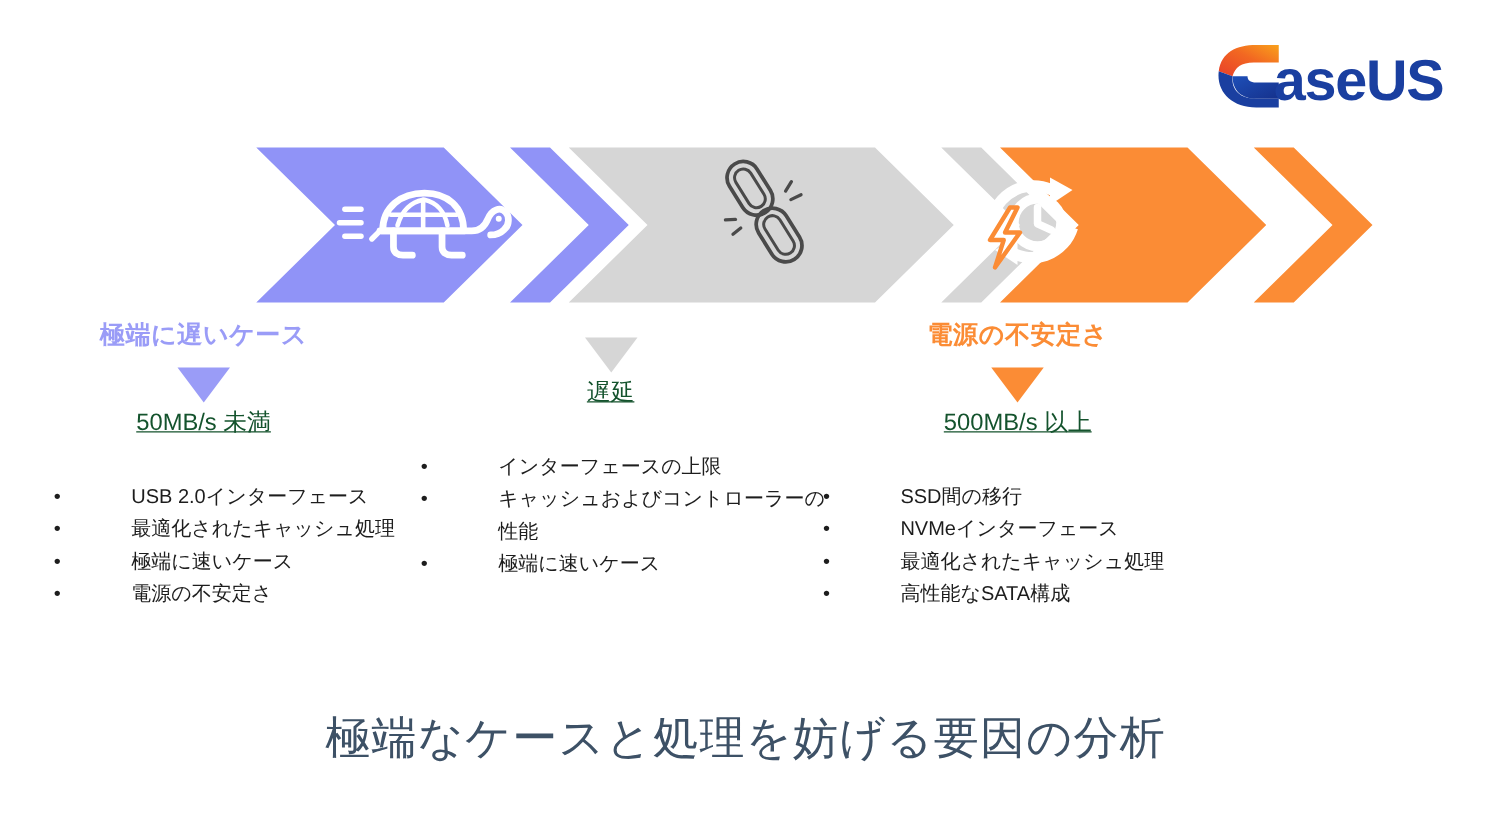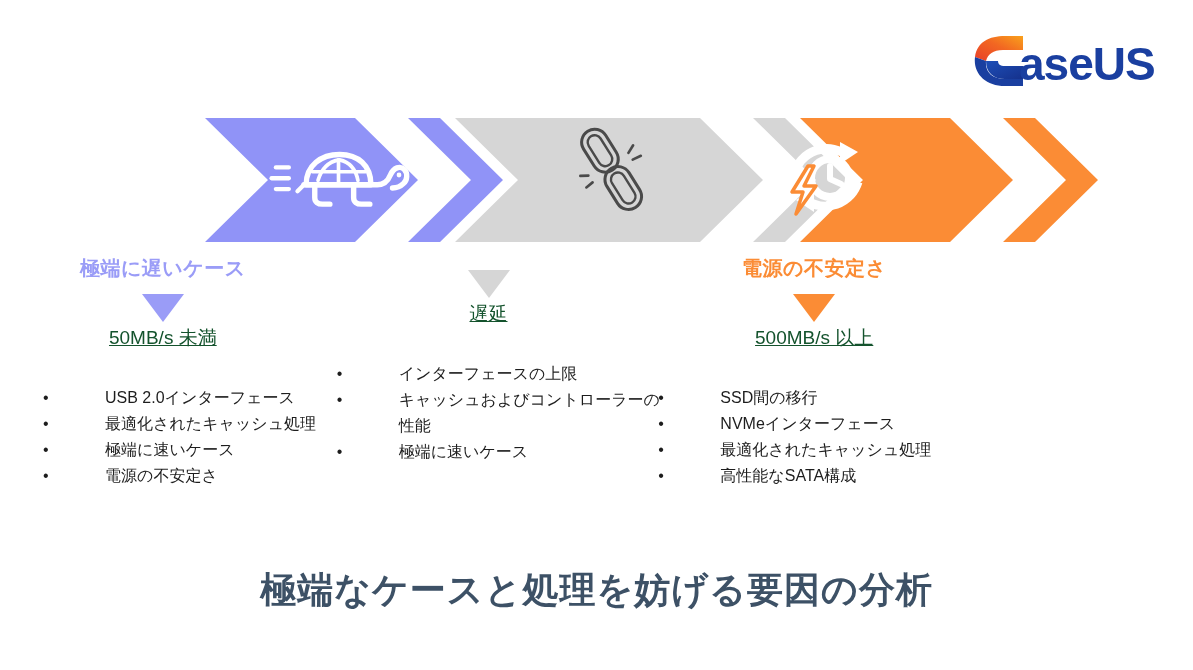--- a/index.html
+++ b/index.html
@@ -113,21 +113,21 @@
   .col-3 .bullets { padding-left: 24px; padding-right: 10px; }
 
   
   .footer-title {
     position: absolute;
     left: 0;
     top: 566px;
     width: 1193px;
     text-align: center;
     font-size: 36px;
-    font-weight: bold;
+    font-weight: normal;
     color: #3d5166;
     letter-spacing: 1px;
   }
 </style>
 </head>
 <body>
 
 <div class="logo-wrap">
   <svg class="logo-svg" viewBox="0 0 210 62">
     <defs>

